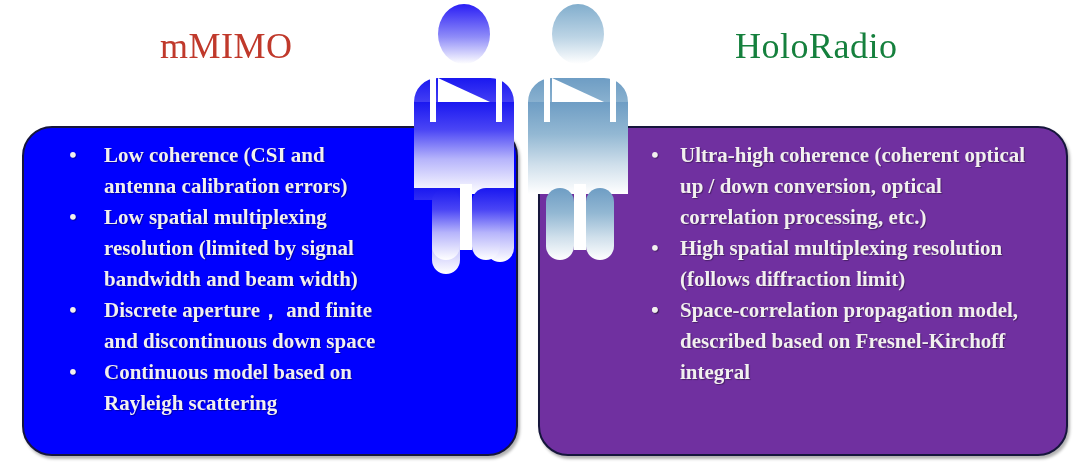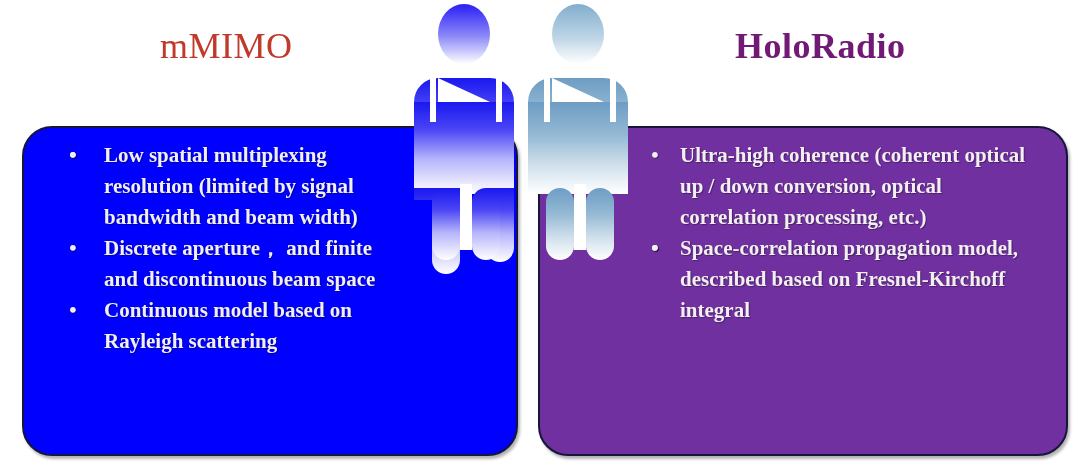--- a/index.html
+++ b/index.html
@@ -114,47 +114,49 @@
 <body>
 
 <div class="stage" style="background: rgb(255, 255, 255);">
 
   <div class="panel" id="panel-left" style="background: rgb(0, 0, 255); border-color: rgb(22, 22, 60);"></div>
 
   <div class="panel" id="panel-right" style="background: rgb(112, 48, 160); border-color: rgb(22, 22, 60);"></div>
 
   <div class="title" id="title-left" style="color: rgb(192, 57, 43);">mMIMO</div>
 
-  <div class="title" id="title-right" style="color: #701a75; font-weight: bold;">HoloRadio</div>
+  <div class="title" id="title-right" style="color: #15803d;">HoloRadio</div>
 
   <ul class="bullet-list" id="list-left" style="color: rgb(242, 240, 239);">
     <li class="bullet-item">
       <span class="bullet-dot">•</span>
+      <span>Low coherence (CSI and antenna calibration errors)</span>
     </li>
     <li class="bullet-item">
       <span class="bullet-dot">•</span>
       <span>Low spatial multiplexing resolution (limited by signal bandwidth and beam width)</span>
     </li>
     <li class="bullet-item">
       <span class="bullet-dot">•</span>
-      <span>Discrete aperture， and finite and discontinuous beam space</span>
+      <span>Discrete aperture， and finite and discontinuous down space</span>
     </li>
     <li class="bullet-item">
       <span class="bullet-dot">•</span>
       <span>Continuous model based on Rayleigh scattering</span>
     </li>
   </ul>
 
   <ul class="bullet-list" id="list-right" style="color: rgb(242, 240, 239);">
     <li class="bullet-item">
       <span class="bullet-dot">•</span>
       <span>Ultra-high coherence (coherent optical up / down conversion, optical correlation processing, etc.)</span>
     </li>
     <li class="bullet-item">
       <span class="bullet-dot">•</span>
+      <span>High spatial multiplexing resolution (follows diffraction limit)</span>
     </li>
     <li class="bullet-item">
       <span class="bullet-dot">•</span>
     </li>
     <li class="bullet-item">
       <span class="bullet-dot">•</span>
       <span>Space-correlation propagation model, described based on Fresnel-Kirchoff integral</span>
     </li>
   </ul>
 

